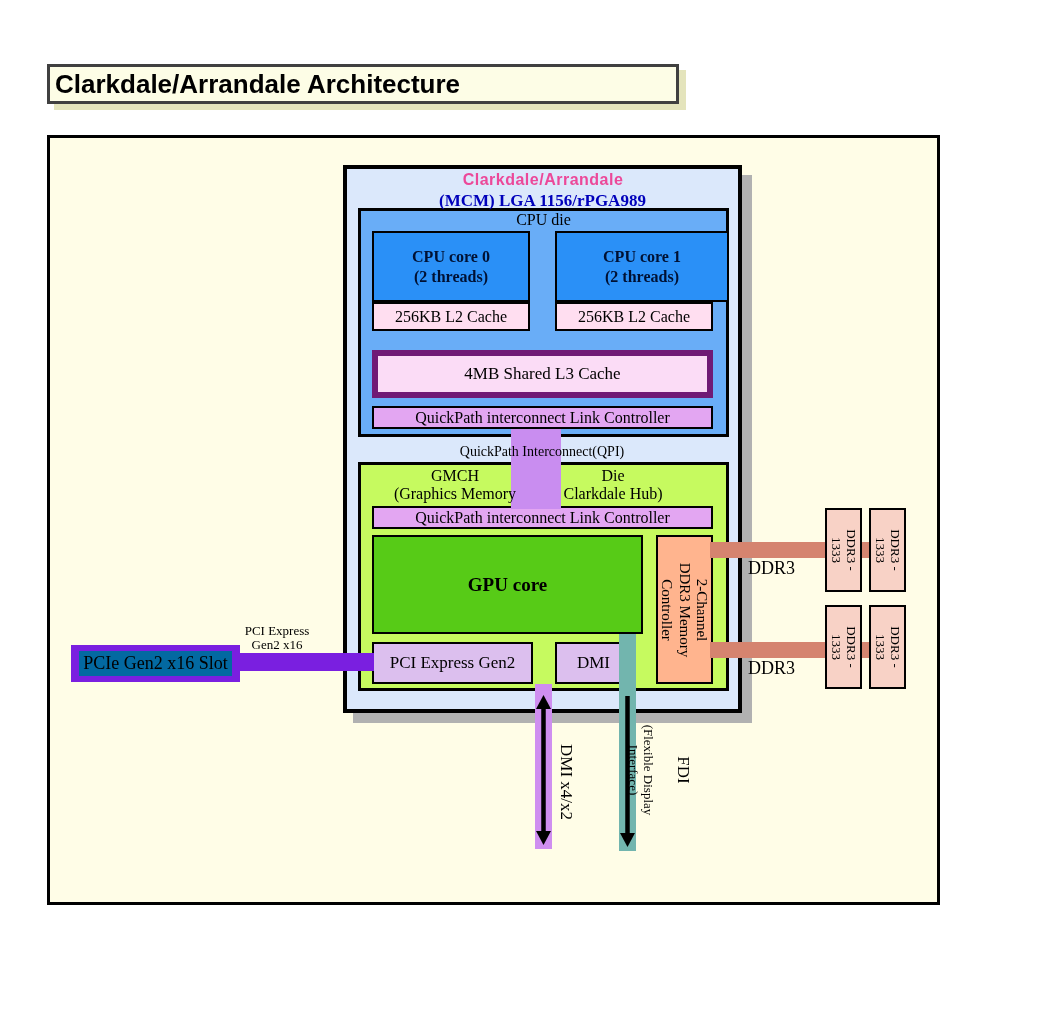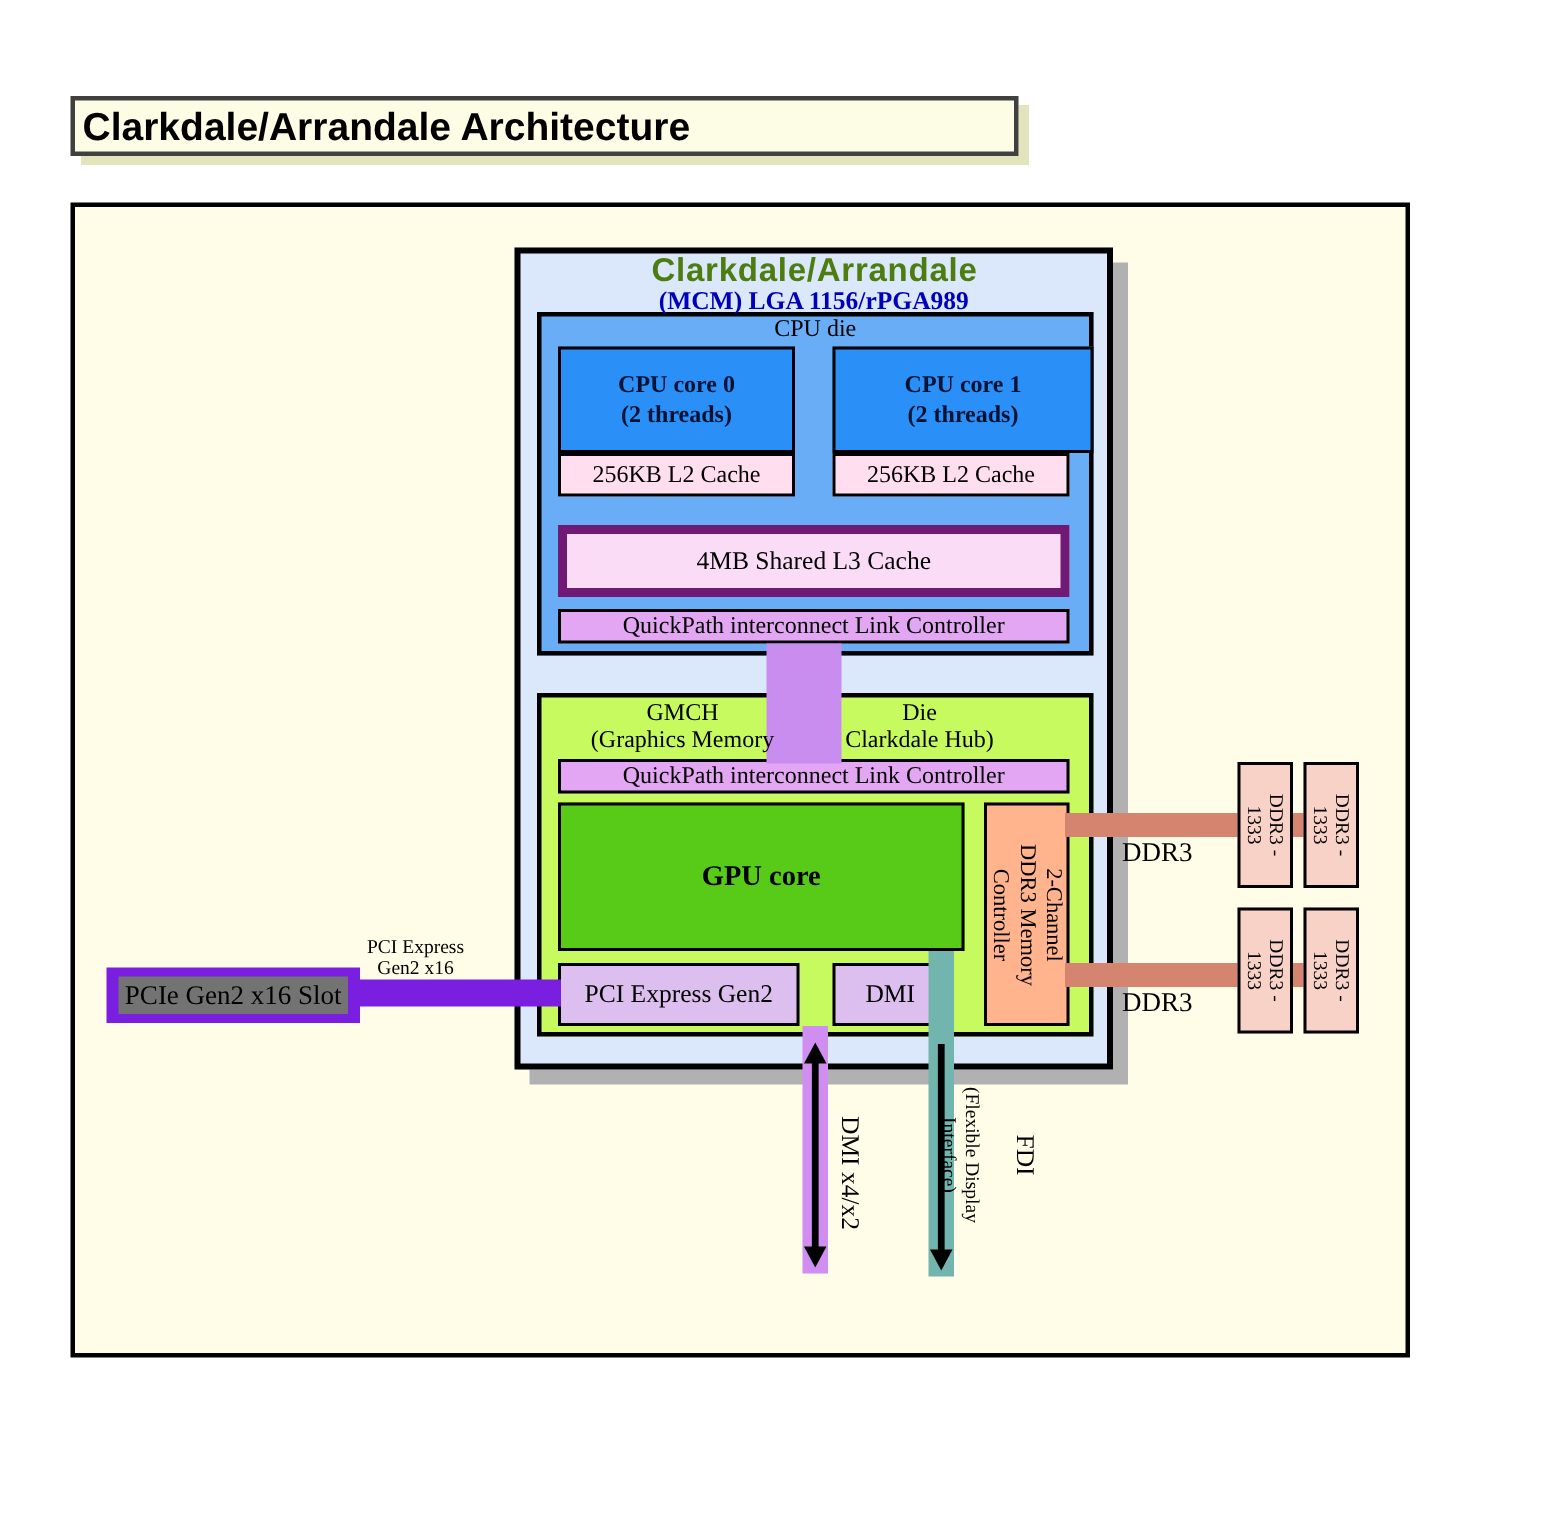--- a/index.html
+++ b/index.html
@@ -23,22 +23,22 @@
     font-family:"Liberation Sans", sans-serif;
     font-weight:bold; font-size:26px; padding-left:5px; z-index:8;
   }
 
   
   #frame { left:47px; top:135px; width:893px; height:770px; background:#fffde7; border:3px solid #000; z-index:0; }
 
   
   #chip { left:343px; top:165px; width:399px; height:548px; background:#dbe8fb; border:4px solid #000;
           box-shadow:10px 10px 0 #b1b1b1; z-index:1; }
-  #chip-title { left:343px; top:167px; width:400px; height:26px; font-size:22px; font-weight:bold;
-                color:#4d7c0f; z-index:6; letter-spacing:0.5px; }
+  #chip-title { left:343px; top:167px; width:400px; height:26px; font-size:16px; font-weight:bold;
+                color:#ec4899; z-index:6; letter-spacing:0.5px; }
   #chip-sub   { left:343px; top:191px; width:399px; height:20px; font-size:17px; font-weight:bold;
                 color:#0000bb; z-index:6; }
 
   
   #cpu-die { left:358px; top:208px; width:371px; height:229px; background:#69adf7; border:3px solid #000; z-index:2; }
   #cpu-die-label { left:358px; top:211px; width:371px; height:18px; font-size:16px; z-index:6; }
   .core { background:#2a90f7; border:2px solid #000; font-size:16px; font-weight:bold; color:#001133;
           line-height:1.2; z-index:3; }
   #core0 { left:372px; top:231px; width:158px; height:71px; }
   #core1 { left:555px; top:231px; width:174px; height:71px; }
@@ -81,21 +81,21 @@
   #dimm1 { left:825px; top:508px; } #dimm2 { left:869px; top:508px; }
   #dimm3 { left:825px; top:605px; } #dimm4 { left:869px; top:605px; }
   .dimm-lbl { width:90px; font-size:13px; line-height:1.15; }
   #dimm1-l { left:843px; top:550px; } #dimm2-l { left:887px; top:550px; }
   #dimm3-l { left:843px; top:647px; } #dimm4-l { left:887px; top:647px; }
 
   
   #pcie-band { left:238px; top:653px; width:136px; height:18px; background:#7a1fe0; z-index:5; }
   #pcie-lbl { left:216px; top:624px; width:122px; font-size:13px; line-height:1.1; z-index:6; }
   #slot { left:71px; top:645px; width:169px; height:37px; background:#7a1fe0; z-index:5; }
-  #slot-inner { left:79px; top:651px; width:153px; height:25px; background:#737373; font-size:18px; z-index:6; }
+  #slot-inner { left:79px; top:651px; width:153px; height:25px; background:#0369a1; font-size:18px; z-index:6; }
 
   
   #dmi-band { left:535px; top:684px; width:17px; height:165px; background:#cf8ef0; z-index:5; }
   #fdi-band { left:619px; top:634px; width:17px; height:217px; background:#72b5ae; z-index:5; }
   .arrow-svg { z-index:6; }
   #dmi-lbl { left:566px; top:782px; width:150px; font-size:17px; }
   #fdi-lbl { left:659px; top:770px; width:150px; }
   #fdi-lbl .big { font-size:17px; display:block; }
   #fdi-lbl .small { font-size:13px; line-height:1.15; display:block; white-space:pre-line; }
 
@@ -121,20 +121,21 @@
   <div id="core0" class="abs cntr core pre serif">CPU core 0
 (2 threads)</div>
   <div id="core1" class="abs cntr core pre serif">CPU core 1
 (2 threads)</div>
   <div id="l2a" class="abs cntr l2 serif">256KB L2 Cache</div>
   <div id="l2b" class="abs cntr l2 serif">256KB L2 Cache</div>
   <div id="l3" class="abs cntr serif">4MB Shared L3 Cache</div>
   <div id="lc1" class="abs cntr linkctrl serif">QuickPath interconnect Link Controller</div>
 
   <div id="qpi-band" class="abs"></div>
+  <div id="qpi-label" class="abs cntr serif">QuickPath Interconnect(QPI)</div>
 
   <div id="gmch" class="abs"></div>
   <div id="gmch-left" class="abs cntr gmch-hdr pre serif">GMCH
 (Graphics Memory</div>
   <div id="gmch-right" class="abs cntr gmch-hdr pre serif">Die
 Clarkdale Hub)</div>
   <div id="lc2" class="abs cntr linkctrl serif">QuickPath interconnect Link Controller</div>
   <div id="gpu" class="abs cntr serif">GPU core</div>
   <div id="pcie-box" class="abs cntr io-box serif">PCI Express Gen2</div>
   <div id="dmi-box" class="abs cntr io-box serif">DMI</div>

